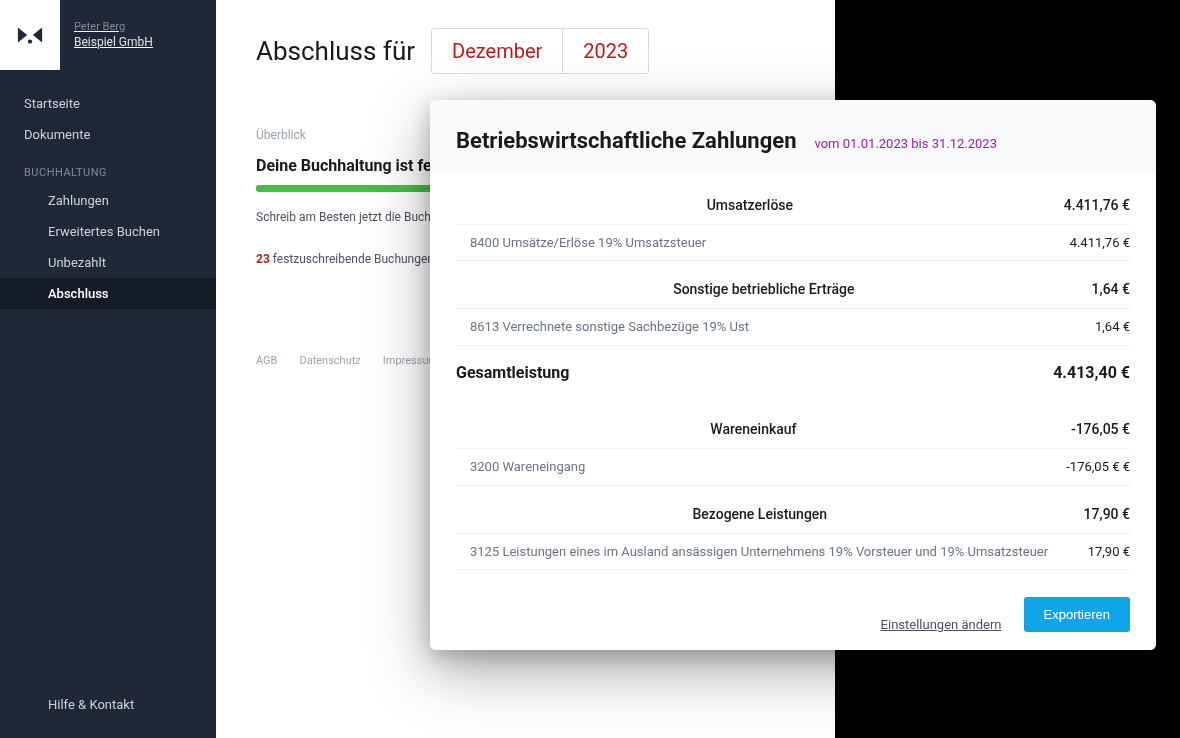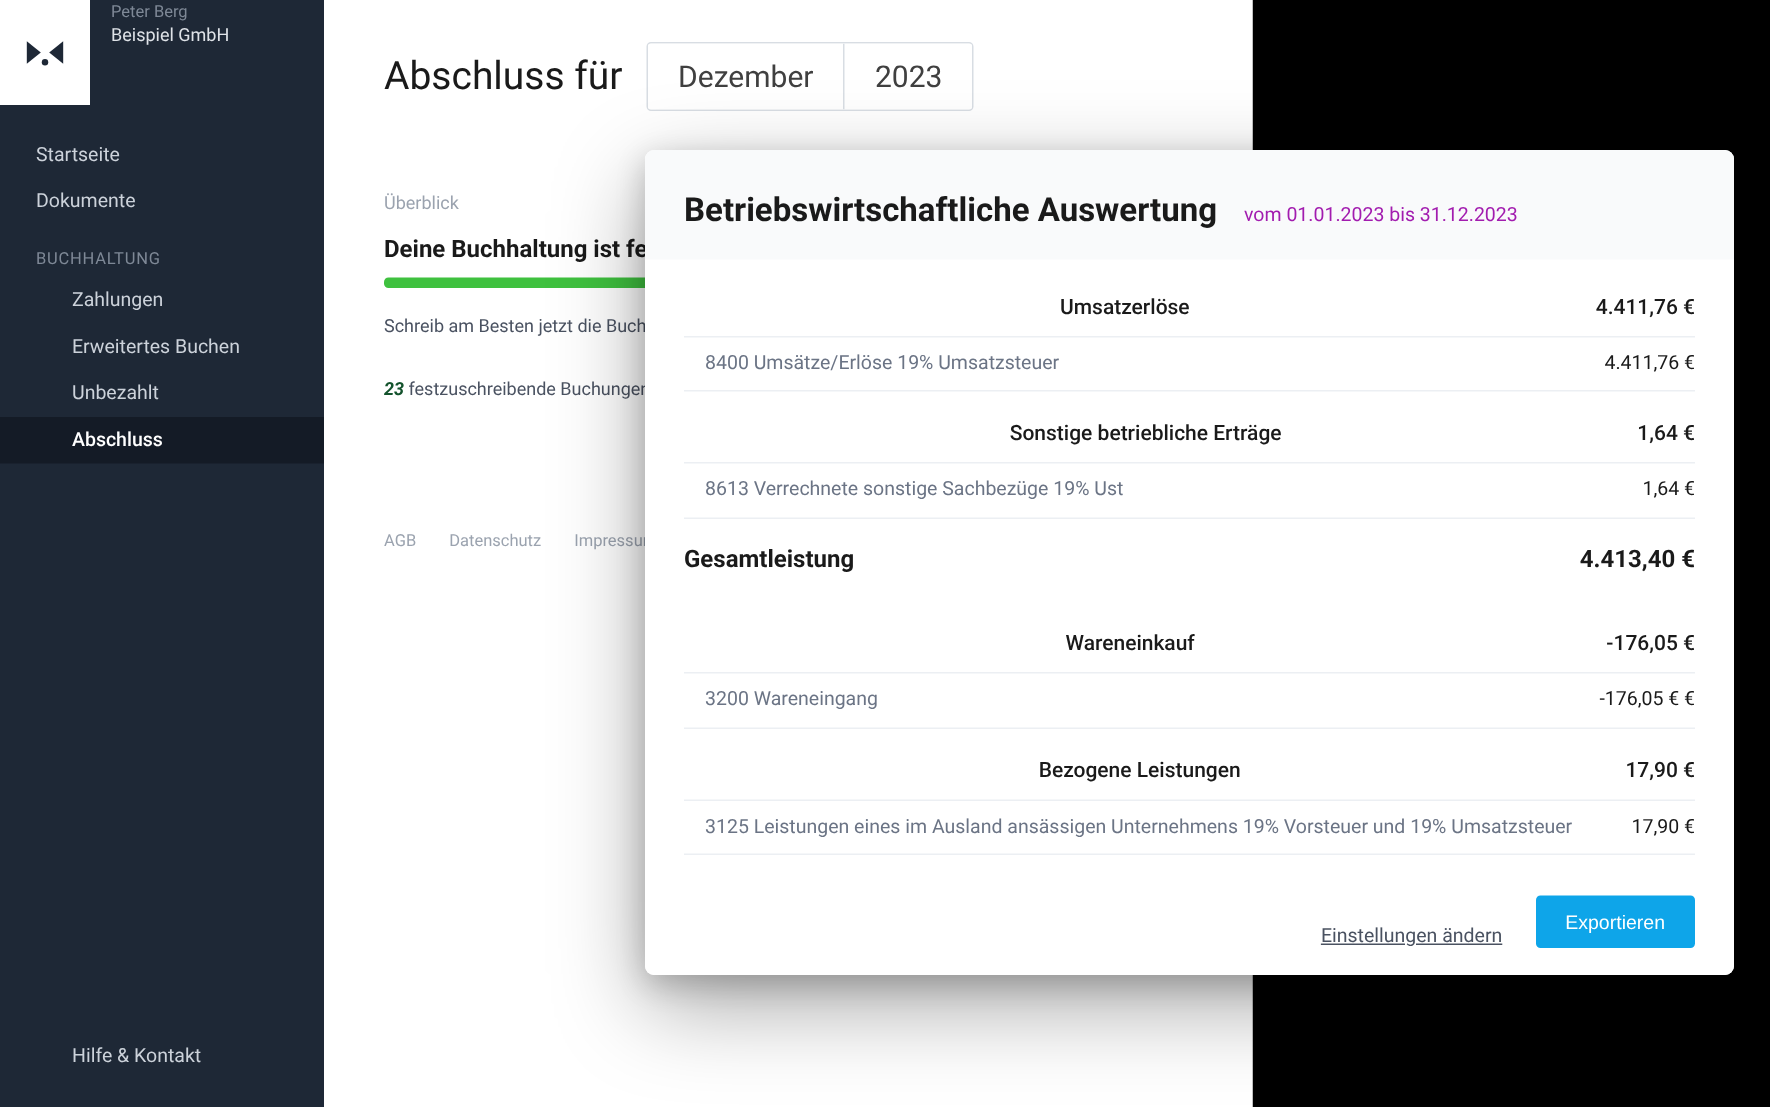--- a/index.html
+++ b/index.html
@@ -1,49 +1,49 @@
 <!DOCTYPE html>
 <html><head>
   <meta charset="utf-8">
   <style>
     * { margin: 0; padding: 0; box-sizing: border-box; }
     body { font-family: -apple-system, BlinkMacSystemFont, "Segoe UI", Roboto, sans-serif; background: #000; width: 1180px; height: 738px; overflow: hidden; position: relative; }
     
     .app-frame { position: absolute; top: 0; left: 0; width: 835px; height: 740px; display: flex; background: #fff; }
     
     .sidebar { width: 216px; background: #1e2836; display: flex; flex-direction: column; color: #fff; flex-shrink: 0; }
-    .sidebar-top { display: flex; align-items: flex-start; height: 70px; }
+    .sidebar-top { display: flex; align-items: center; height: 70px; text-decoration: underline; }
     .logo-box { width: 60px; height: 70px; background: #fff; display: flex; align-items: center; justify-content: center; }
     .logo-svg { width: 28px; height: 20px; }
     .user-info { padding-left: 14px; display: flex; flex-direction: column; justify-content: center; }
     .user-name { font-size: 11px; color: #7e8896; line-height: 1.4; }
     .user-company { font-size: 12px; color: #dfe3e8; line-height: 1.4; }
     
     .nav { margin-top: 18px; }
     .nav-item { padding: 8px 24px; font-size: 13px; color: #ccd2da; cursor: pointer; }
     .nav-section-label { padding: 16px 24px 6px 24px; font-size: 11px; color: #7e8896; letter-spacing: 0.5px; }
     .sub-nav-item { padding: 8px 24px 8px 48px; font-size: 13px; color: #ccd2da; cursor: pointer; }
     .sub-nav-item.active { background: #141b26; color: #fff; font-weight: 500; }
     
     .sidebar-footer { margin-top: auto; padding: 0 0 18px 0; }
     .footer-link-sidebar { padding: 10px 24px 10px 48px; font-size: 13px; color: #ccd2da; cursor: pointer; }
     
     .main { flex: 1; background: #fff; padding: 28px 40px; display: flex; flex-direction: column; }
     .page-title-row { display: flex; align-items: center; gap: 16px; }
     .page-title { font-size: 26px; font-weight: 400; color: #1a1a1a; }
     .period-selects { display: flex; border: 1px solid #d8dde3; border-radius: 3px; overflow: hidden; }
-    .period-select { padding: 10px 20px; font-size: 20px; color: #404040; background: #fff; cursor: pointer; }
+    .period-select { padding: 10px 20px; font-size: 20px; color: #b91c1c; background: #fff; cursor: pointer; }
     .period-select + .period-select { border-left: 1px solid #d8dde3; }
     
     .overview-label { margin-top: 54px; font-size: 12px; color: #9ba3af; }
     .ready-heading { margin-top: 14px; font-size: 16px; font-weight: 700; color: #1a1a1a; }
     .progress-bar { margin-top: 10px; height: 7px; background: #3fc13f; border-radius: 3px; width: 100%; }
     .note-line { margin-top: 18px; font-size: 12px; color: #4a5261; }
     .count-line { margin-top: 28px; font-size: 12px; color: #4a5261; }
-    .count-line strong { font-weight: 700; color: #14532d; font-style: italic; }
+    .count-line strong { font-weight: 700; color: #b91c1c; }
     
     .legal-links { margin-top: 88px; display: flex; gap: 22px; }
     .legal-link { font-size: 11px; color: #9ba3af; cursor: pointer; }
     
     .modal { position: absolute; top: 100px; left: 430px; width: 726px; height: 550px; background: #fff; border-radius: 6px; box-shadow: 0 20px 60px rgba(0,0,0,0.35), 0 6px 20px rgba(0,0,0,0.2); display: flex; flex-direction: column; }
     .modal-header { padding: 28px 26px 20px 26px; display: flex; align-items: baseline; gap: 18px; background: #f9fafb; border-radius: 6px 6px 0 0; }
     .modal-title { font-size: 22px; font-weight: 700; color: #1a1a1a; }
     .modal-daterange { font-size: 13px; color: #a21caf; text-align: right; }
     
     .modal-body { flex: 1; overflow: hidden; padding: 18px 26px 0 26px; }
@@ -118,21 +118,21 @@
     <div class="legal-links">
       <span class="legal-link">AGB</span>
       <span class="legal-link">Datenschutz</span>
       <span class="legal-link">Impressum</span>
     </div>
   </main>
 </div>
 
 <div class="modal">
   <div class="modal-header">
-    <h2 class="modal-title">Betriebswirtschaftliche Auswertung</h2>
+    <h2 class="modal-title">Betriebswirtschaftliche Zahlungen</h2>
     <span class="modal-daterange">vom 01.01.2023 bis 31.12.2023</span>
   </div>
 
   <div class="modal-body">
     <div class="row row-group-hdr">
       <span class="label">Umsatzerlöse</span>
       <span class="val">4.411,76 €</span>
     </div>
     <div class="divider"></div>
     <div class="row row-detail">

